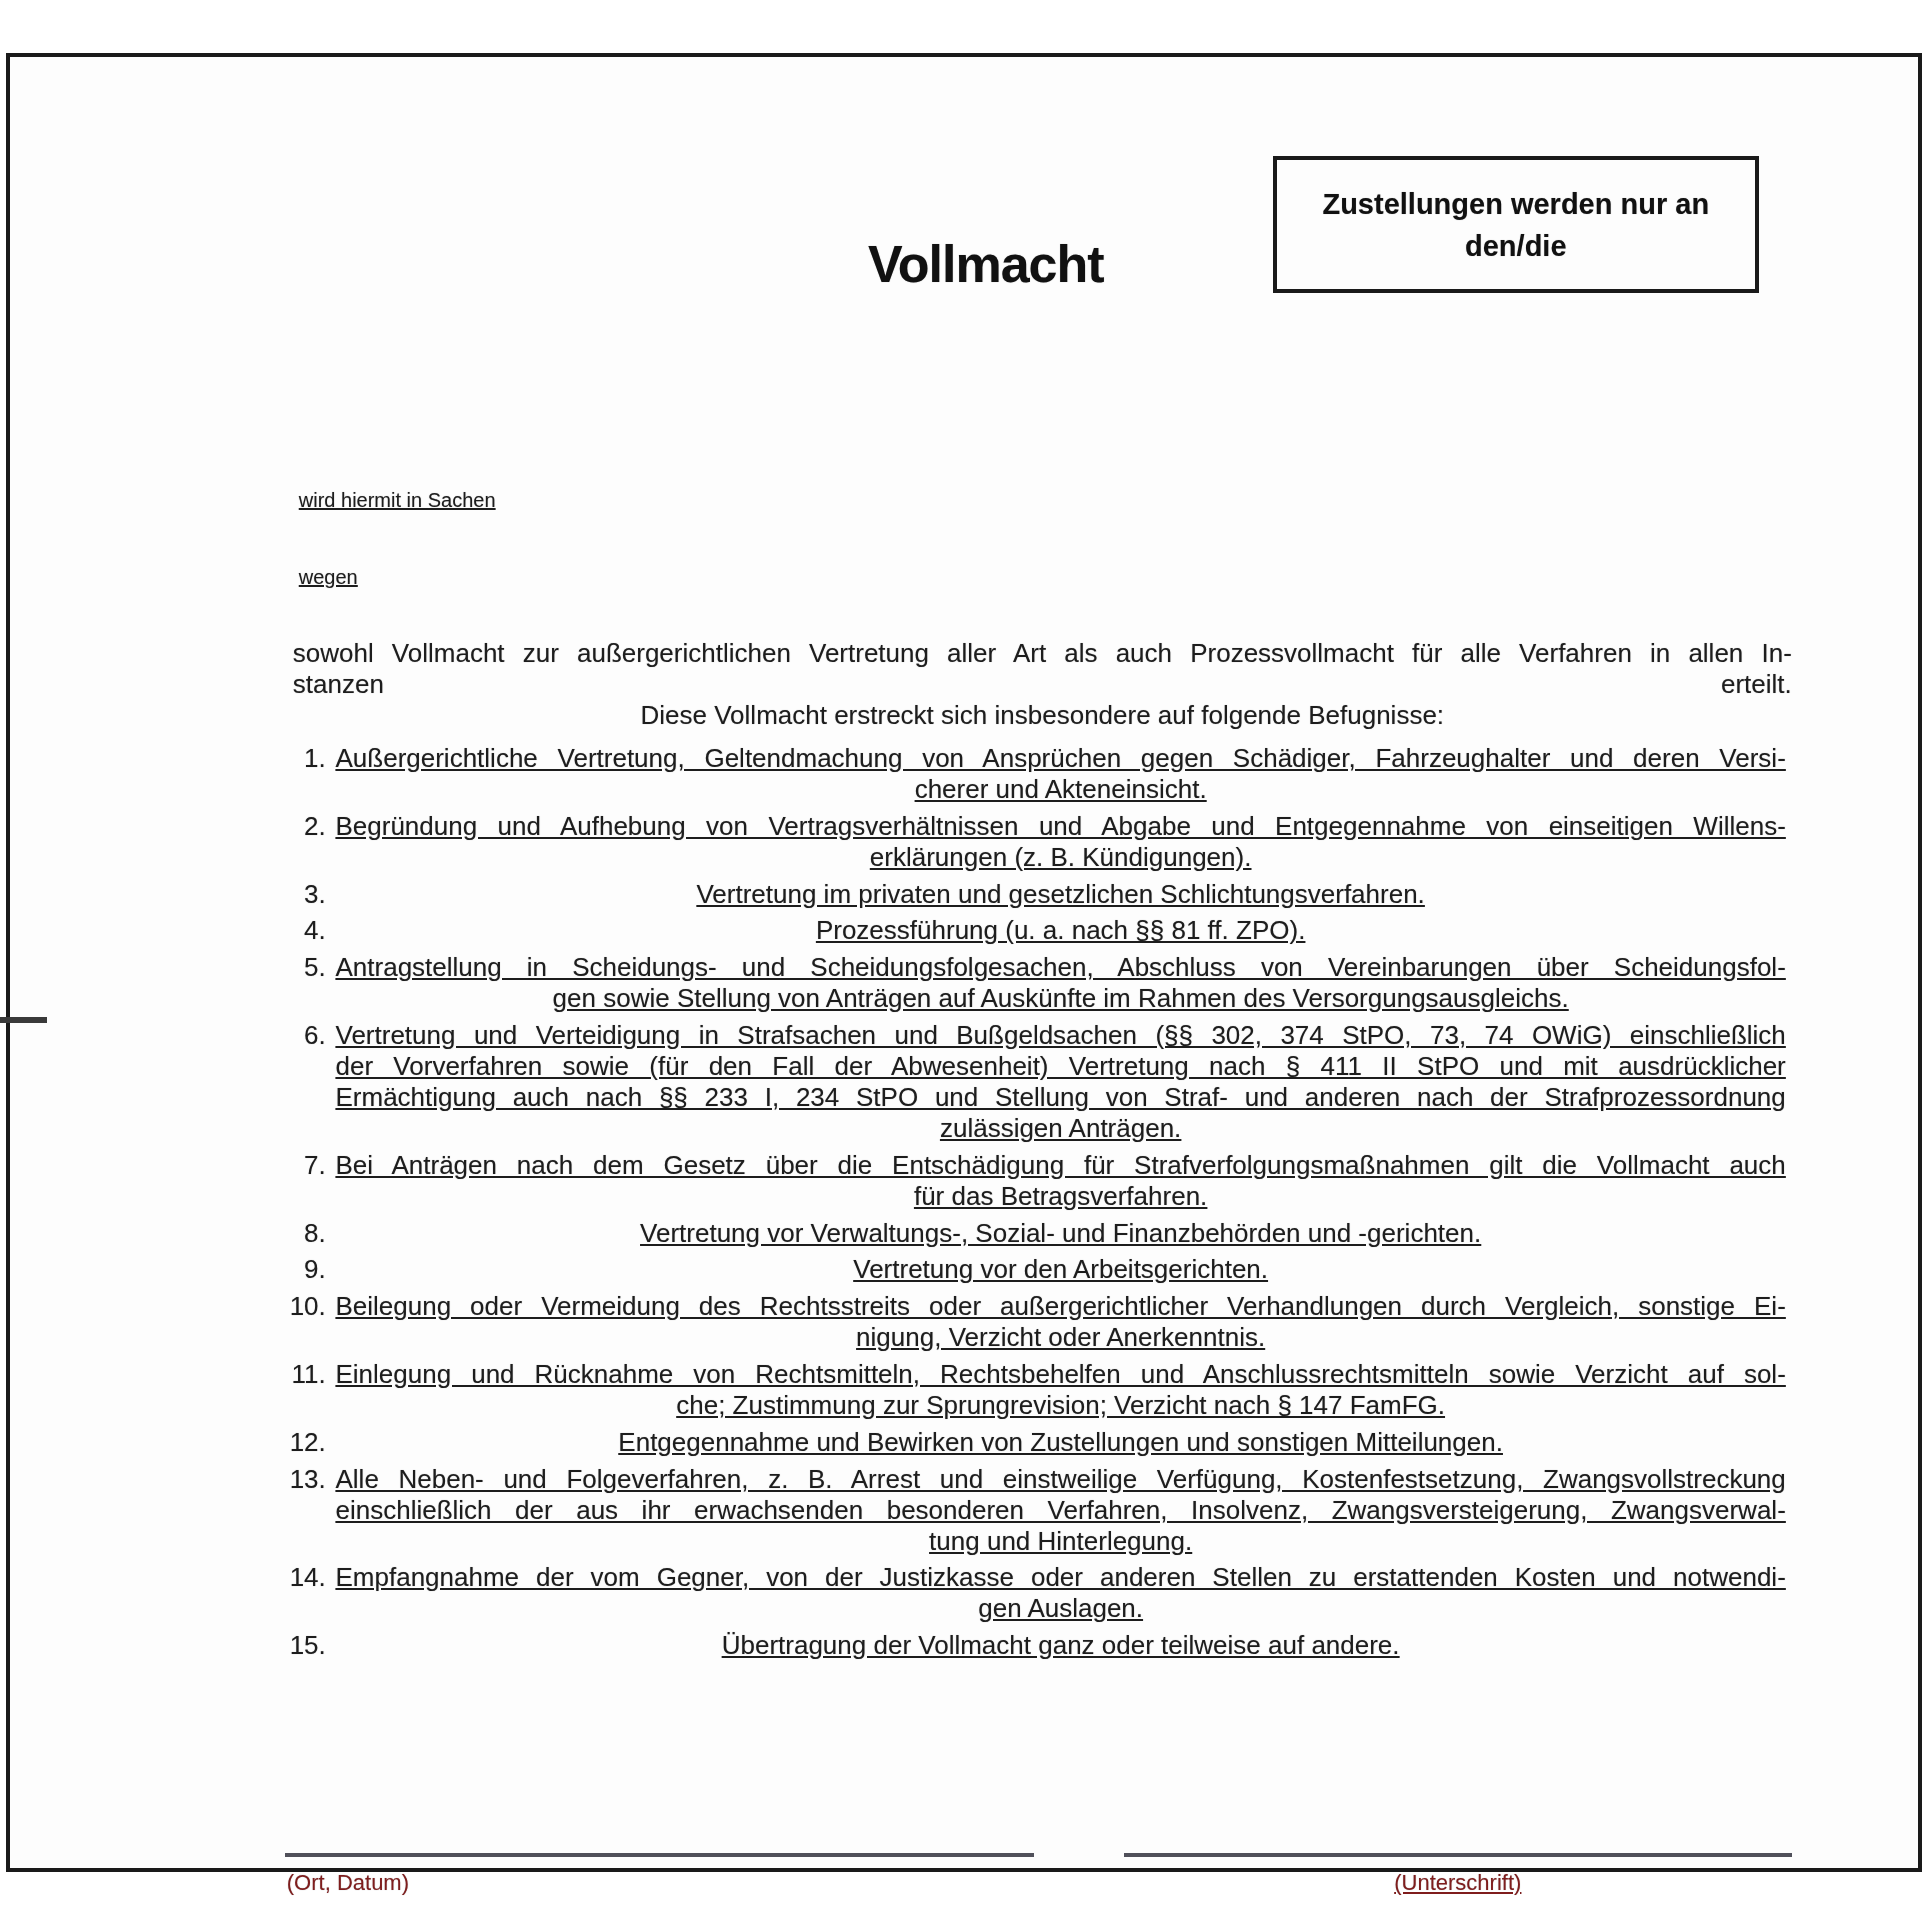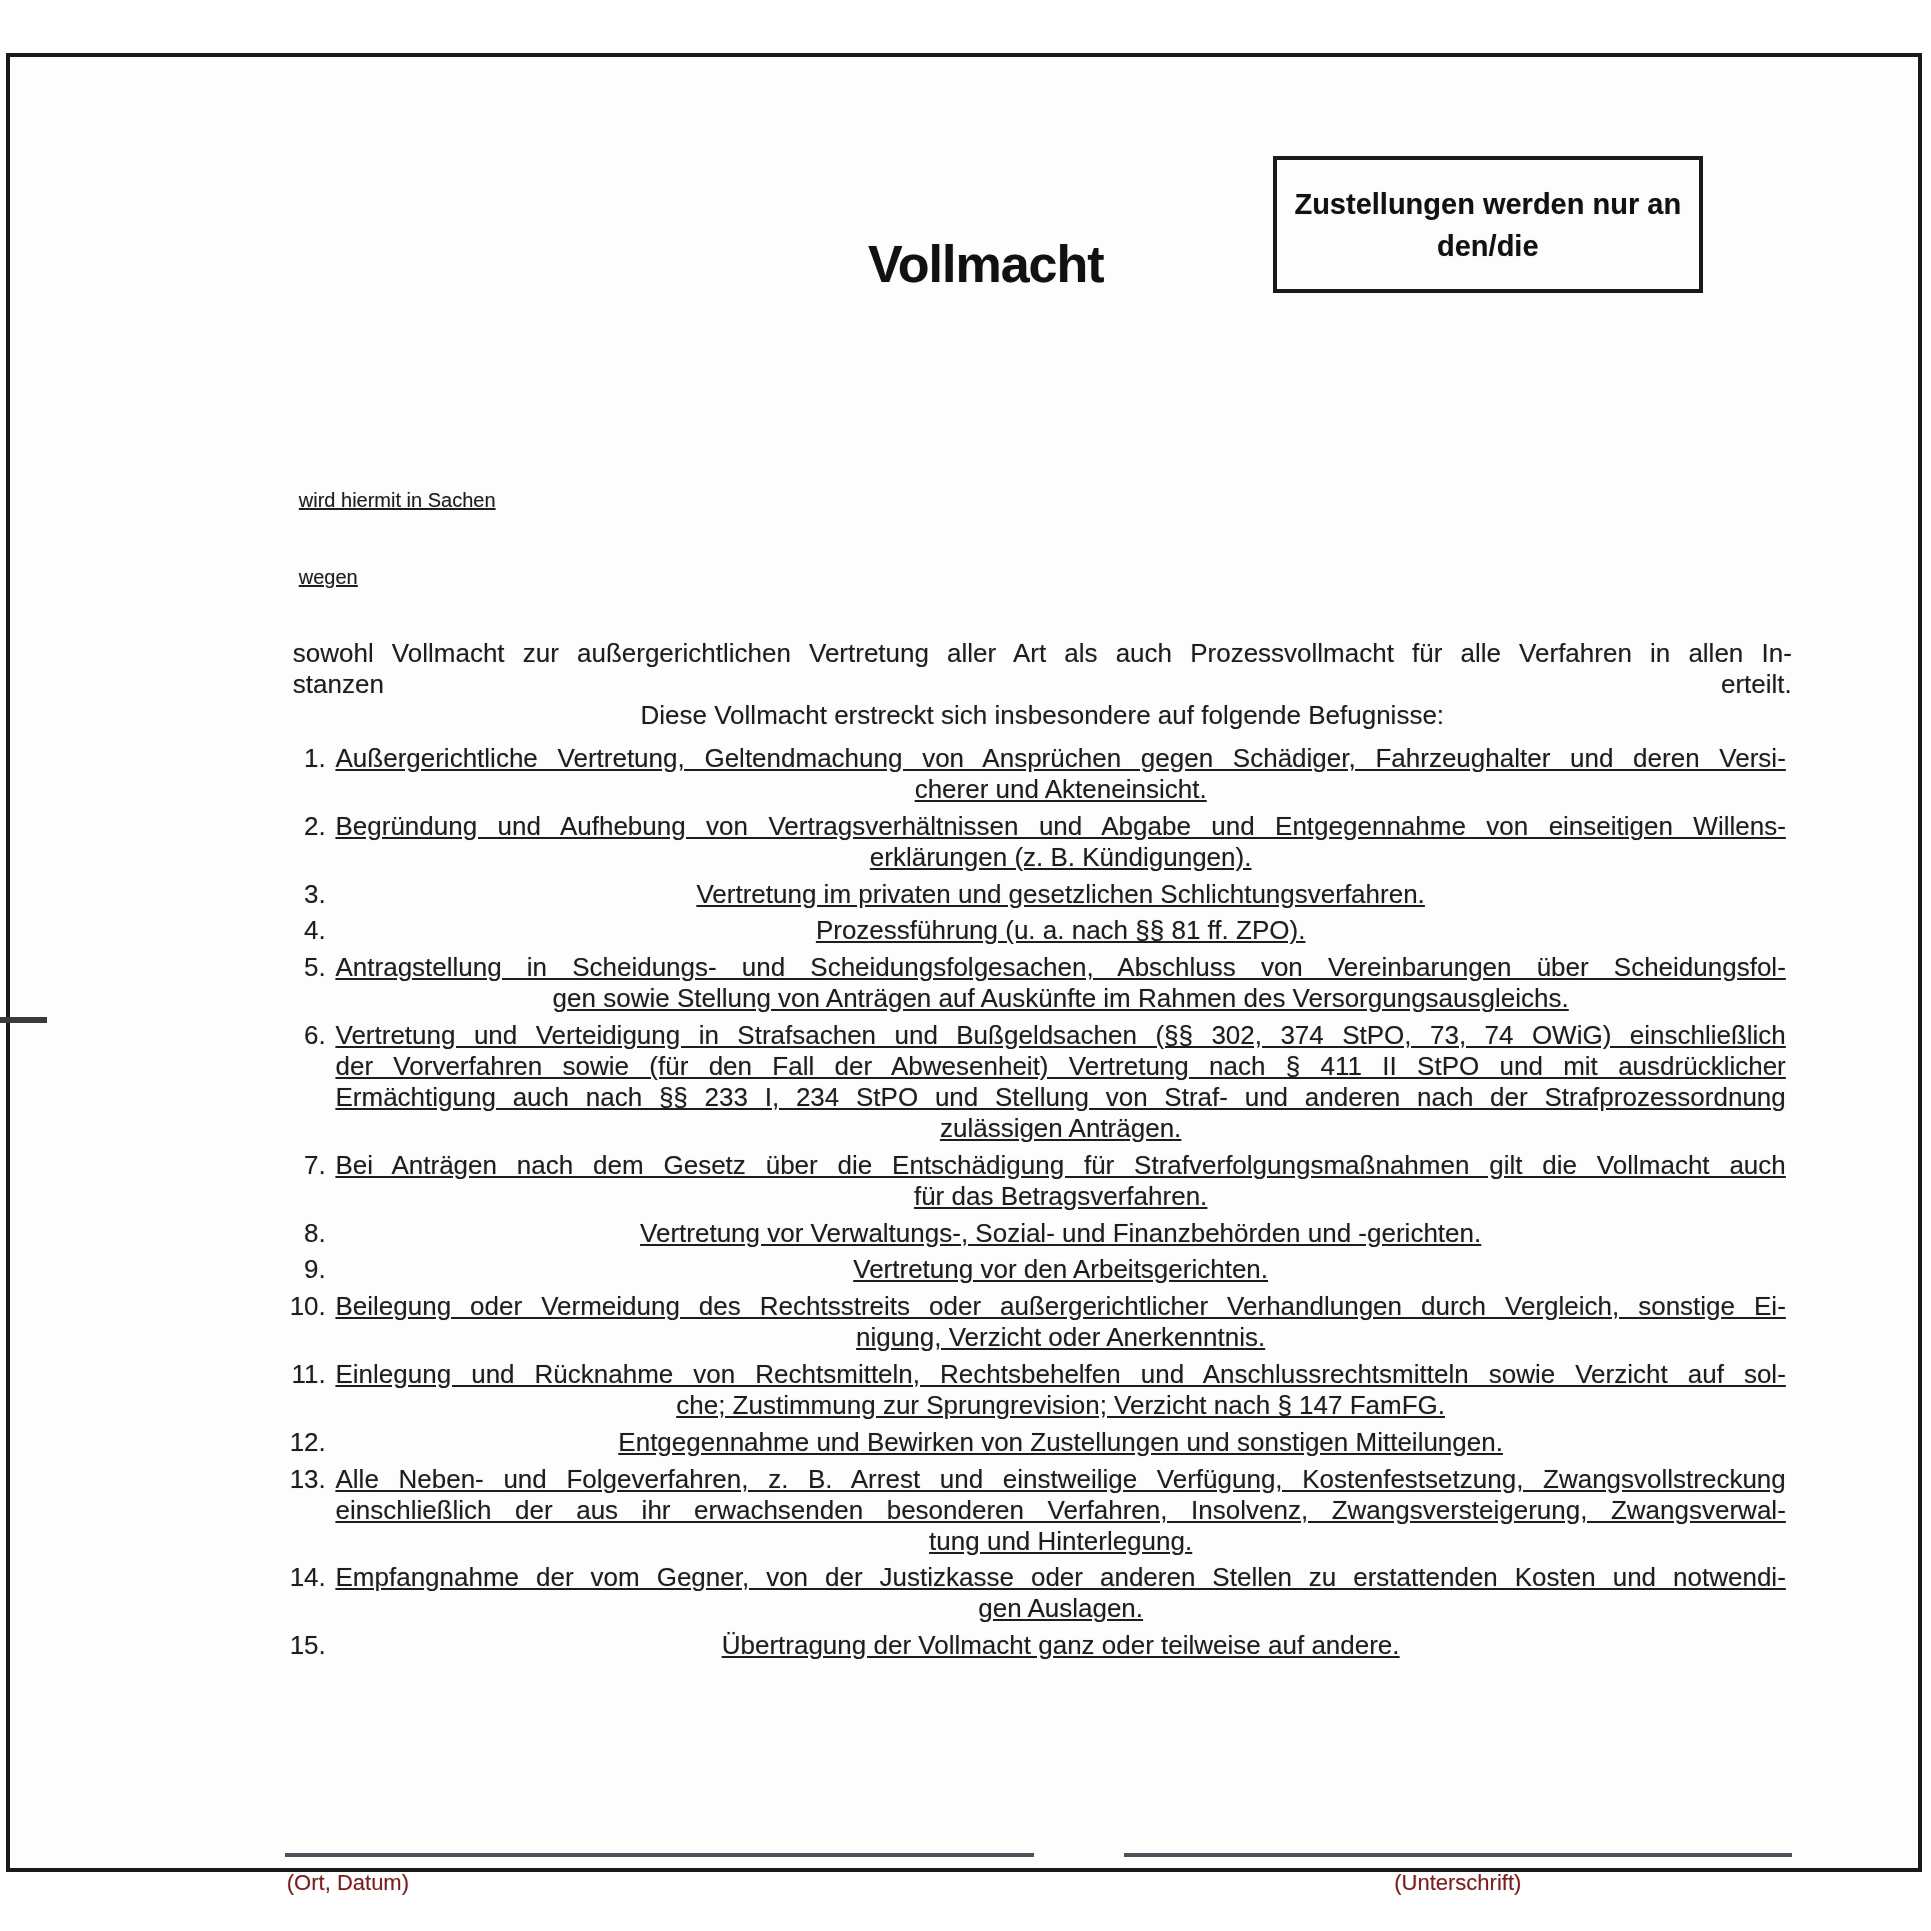--- a/index.html
+++ b/index.html
@@ -14,21 +14,21 @@
     box-sizing:border-box;border:4.8px solid var(--border,#1a1a1a);
     background:var(--paper,#fdfdfd);
     text-shadow:0 0 1px rgba(30,30,30,.35);
   }
   .doc-title{
     position:absolute;left:783px;top:180px;width:386px;
     font-size:52px;line-height:54px;font-weight:bold;letter-spacing:-1px;
     text-align:center;color:#111;
   }
   .notice{
-    position:absolute;left:1263px;top:99px;width:430px;height:137px;
+    position:absolute;left:1263px;top:99px;width:486px;height:137px;
     box-sizing:border-box;border:4.8px solid var(--border,#1a1a1a);
     display:flex;flex-direction:column;justify-content:center;
     font-weight:bold;font-size:29px;line-height:42px;color:#111;
   }
   .notice .tline{text-align:center;}
   .field-label{position:absolute;left:289px;font-size:20px;line-height:31px;text-decoration:underline;}
   .f-case{top:428px;}
   .f-reason{top:505px;}
   .clause{
     position:absolute;left:283px;top:581px;width:1499px;
@@ -45,21 +45,21 @@
   .tline.just{text-align:justify;text-align-last:justify;}
   .fold-mark{
     position:absolute;left:0;top:1017px;width:47px;height:5.8px;
     background:#3a3a3a;
   }
   .sig-line{position:absolute;top:1796px;height:3.9px;background:var(--line,#50505a);}
   .sig-line.left{left:275px;width:749px;}
   .sig-line.right{left:1114px;width:668px;}
   .sig-label{position:absolute;top:1811px;font-size:22px;line-height:29px;color:#7f1d1d;}
   .sig-label.left{left:277px;}
-  .sig-label.right{left:1114px;width:668px;text-align:center;}
+  .sig-label.right{left:1114px;width:668px;text-align:center;text-decoration:underline;}
 </style>
 </head>
 <body>
 
 <div class="sheet">
 
   <div class="doc-title">Vollmacht</div>
 
   <div class="notice">
     <div>

